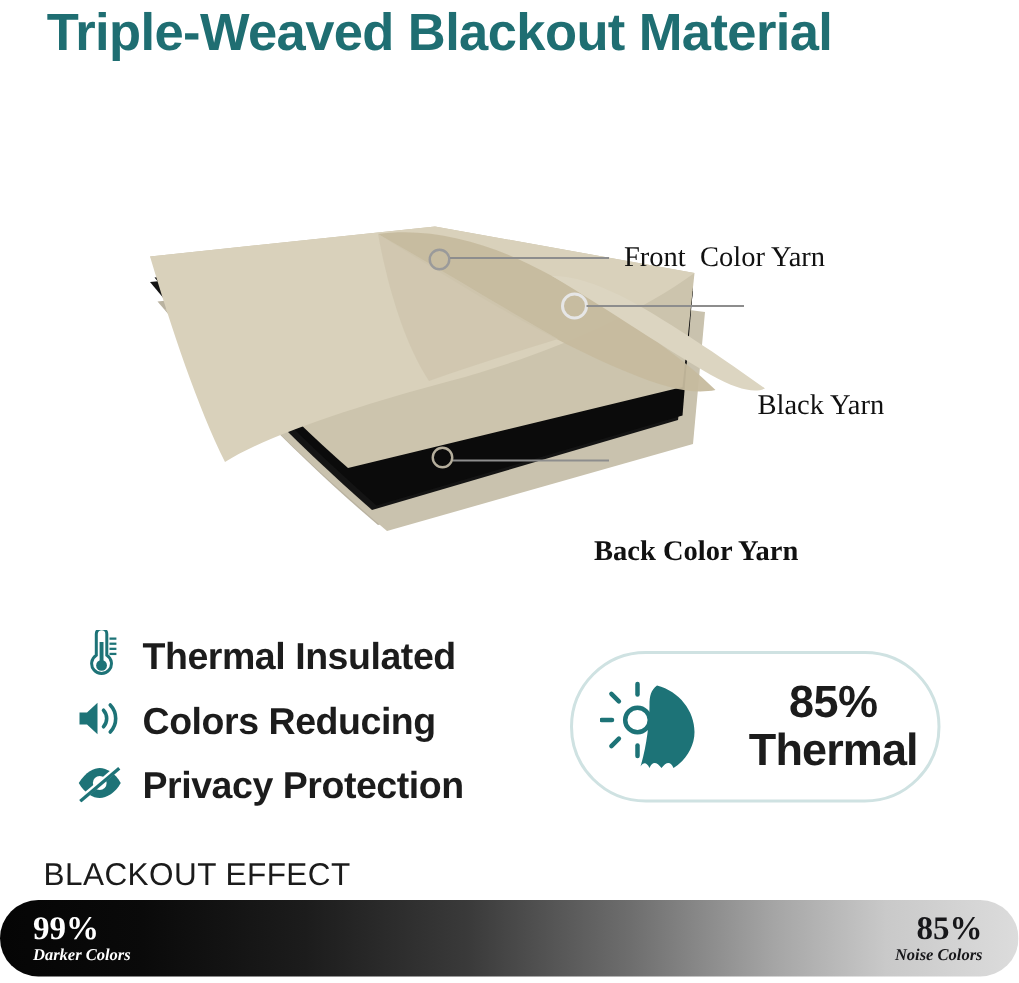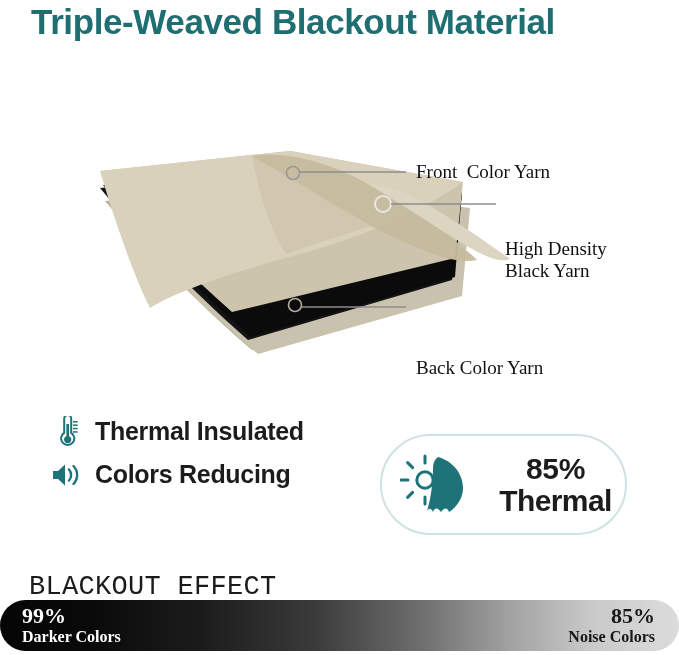--- a/index.html
+++ b/index.html
@@ -44,32 +44,32 @@
   .callout-label {
     position: absolute;
     font-family: "Liberation Serif", serif;
     font-size: 19px;
     color: #111111;
     line-height: 1.18;
     white-space: pre;
   }
   #label-front { left: 416px; top: 103px; }
   #label-high  { left: 505px; top: 180px; }
-  #label-back  { left: 416px; top: 299px; }
+  #label-back  { left: 396px; top: 299px; font-weight: bold; }
 
   
   #features {
     position: absolute;
     left: 47px;
     top: 410px;
     width: 310px;
   }
   .feature-row {
     display: flex;
-    align-items: center;
+    align-items: flex-end;
     height: 43px;
   }
   .feature-icon {
     width: 38px;
     height: 34px;
     flex: 0 0 38px;
     display: flex;
     align-items: center;
     justify-content: center;
   }
@@ -123,22 +123,22 @@
     color: #1c1c1c;
     line-height: 1.06;
     letter-spacing: -0.6px;
   }
 
   
   #effect-heading {
     position: absolute;
     left: 29px;
     top: 572px;
-    font-family: Liberation Mono, monospace;
-    font-size: 27px;
+    font-family: Liberation Sans, sans-serif;
+    font-size: 21px;
     color: #1b1b1b;
     letter-spacing: 0.3px;
     white-space: nowrap;
     text-align: right;
   }
   #effect-bar {
     position: absolute;
     left: 0px;
     top: 600px;
     width: 679px;
@@ -168,22 +168,23 @@
 
   .bar-pct {
     font-family: "Liberation Serif", serif;
     font-weight: bold;
     font-size: 22px;
     line-height: 1.04;
   }
   .bar-sub {
     font-family: "Liberation Serif", serif;
     font-weight: bold;
-    font-size: 16px;
+    font-size: 11px;
     line-height: 1.1;
+    font-style: italic;
   }
   #bar-left .bar-pct, #bar-left .bar-sub { color: #ffffff; }
   #bar-right .bar-pct, #bar-right .bar-sub { color: #17171a; }
 </style>
 </head>
 <body>
 
 <div id="title">Triple-Weaved Blackout Material</div>
 
 <div id="diagram">
@@ -228,21 +229,21 @@
     </g>
 
     <g>
       <circle cx="295" cy="247" r="6.5" fill="none" stroke="#b5ae9c" stroke-width="1.6"></circle>
       <line x1="302" y1="249" x2="406" y2="249" stroke="#8d8d8d" stroke-width="1.3"></line>
     </g>
   </svg>
 
   <div class="callout-label" id="label-front">Front  Color Yarn</div>
 
-  <div class="callout-label" id="label-high"><span>High Density</span><br><span>Black Yarn</span></div>
+  <div class="callout-label" id="label-high"><br><span>Black Yarn</span></div>
 
   <div class="callout-label" id="label-back">Back Color Yarn</div>
 </div>
 
 <div id="features">
 
   <div class="feature-row">
     <span class="feature-icon">
       <svg width="26" height="32" viewBox="0 0 26 32">
         <path d="M11.2,2.6 a3.5,3.5 0 0 1 7,0 v14.2 a6.6,6.6 0 1 1 -7,0 Z" fill="none" stroke="#1d7377" stroke-width="2"></path>
@@ -263,20 +264,32 @@
     <span class="feature-icon">
       <svg width="32" height="28" viewBox="0 0 32 28">
         <path d="M3,10 h5 L15,3.5 v21 L8,18 H3 Z" fill="#1d7377"></path>
         <path d="M19,8.5 a8.2,8.2 0 0 1 0,11" fill="none" stroke="#1d7377" stroke-width="2.4" stroke-linecap="round"></path>
         <path d="M23.5,5 a13,13 0 0 1 0,18" fill="none" stroke="#1d7377" stroke-width="2.4" stroke-linecap="round"></path>
       </svg>
     </span>
     <span class="feature-label">Colors Reducing</span>
   </div>
 
+  <div class="feature-row">
+    <span class="feature-icon">
+      <svg width="32" height="26" viewBox="0 0 32 26">
+        <path d="M2.5,13 C7,5.5 13,3 16.5,3 C21,3 27,6.5 30.5,13
+                 C27,19.5 21,23 16.5,23 C12,23 6.5,20 2.5,13 Z" fill="#1d7377"></path>
+        <circle cx="16.5" cy="13" r="4.6" fill="#ffffff"></circle>
+        <line x1="3.5" y1="24" x2="29.5" y2="2" stroke="#ffffff" stroke-width="3.6"></line>
+        <line x1="3.5" y1="25.2" x2="29.5" y2="3.2" stroke="#1d7377" stroke-width="2.2"></line>
+      </svg>
+    </span>
+    <span class="feature-label">Privacy Protection</span>
+  </div>
 </div>
 
 <div id="badge">
   <span id="badge-icon">
     <svg width="72" height="66" viewBox="0 0 72 66">
 
       <circle cx="25" cy="28" r="8.2" fill="none" stroke="#1d7377" stroke-width="3"></circle>
 
       <g stroke="#1d7377" stroke-width="3" stroke-linecap="round">
         <line x1="25" y1="11" x2="25" y2="4"></line>

